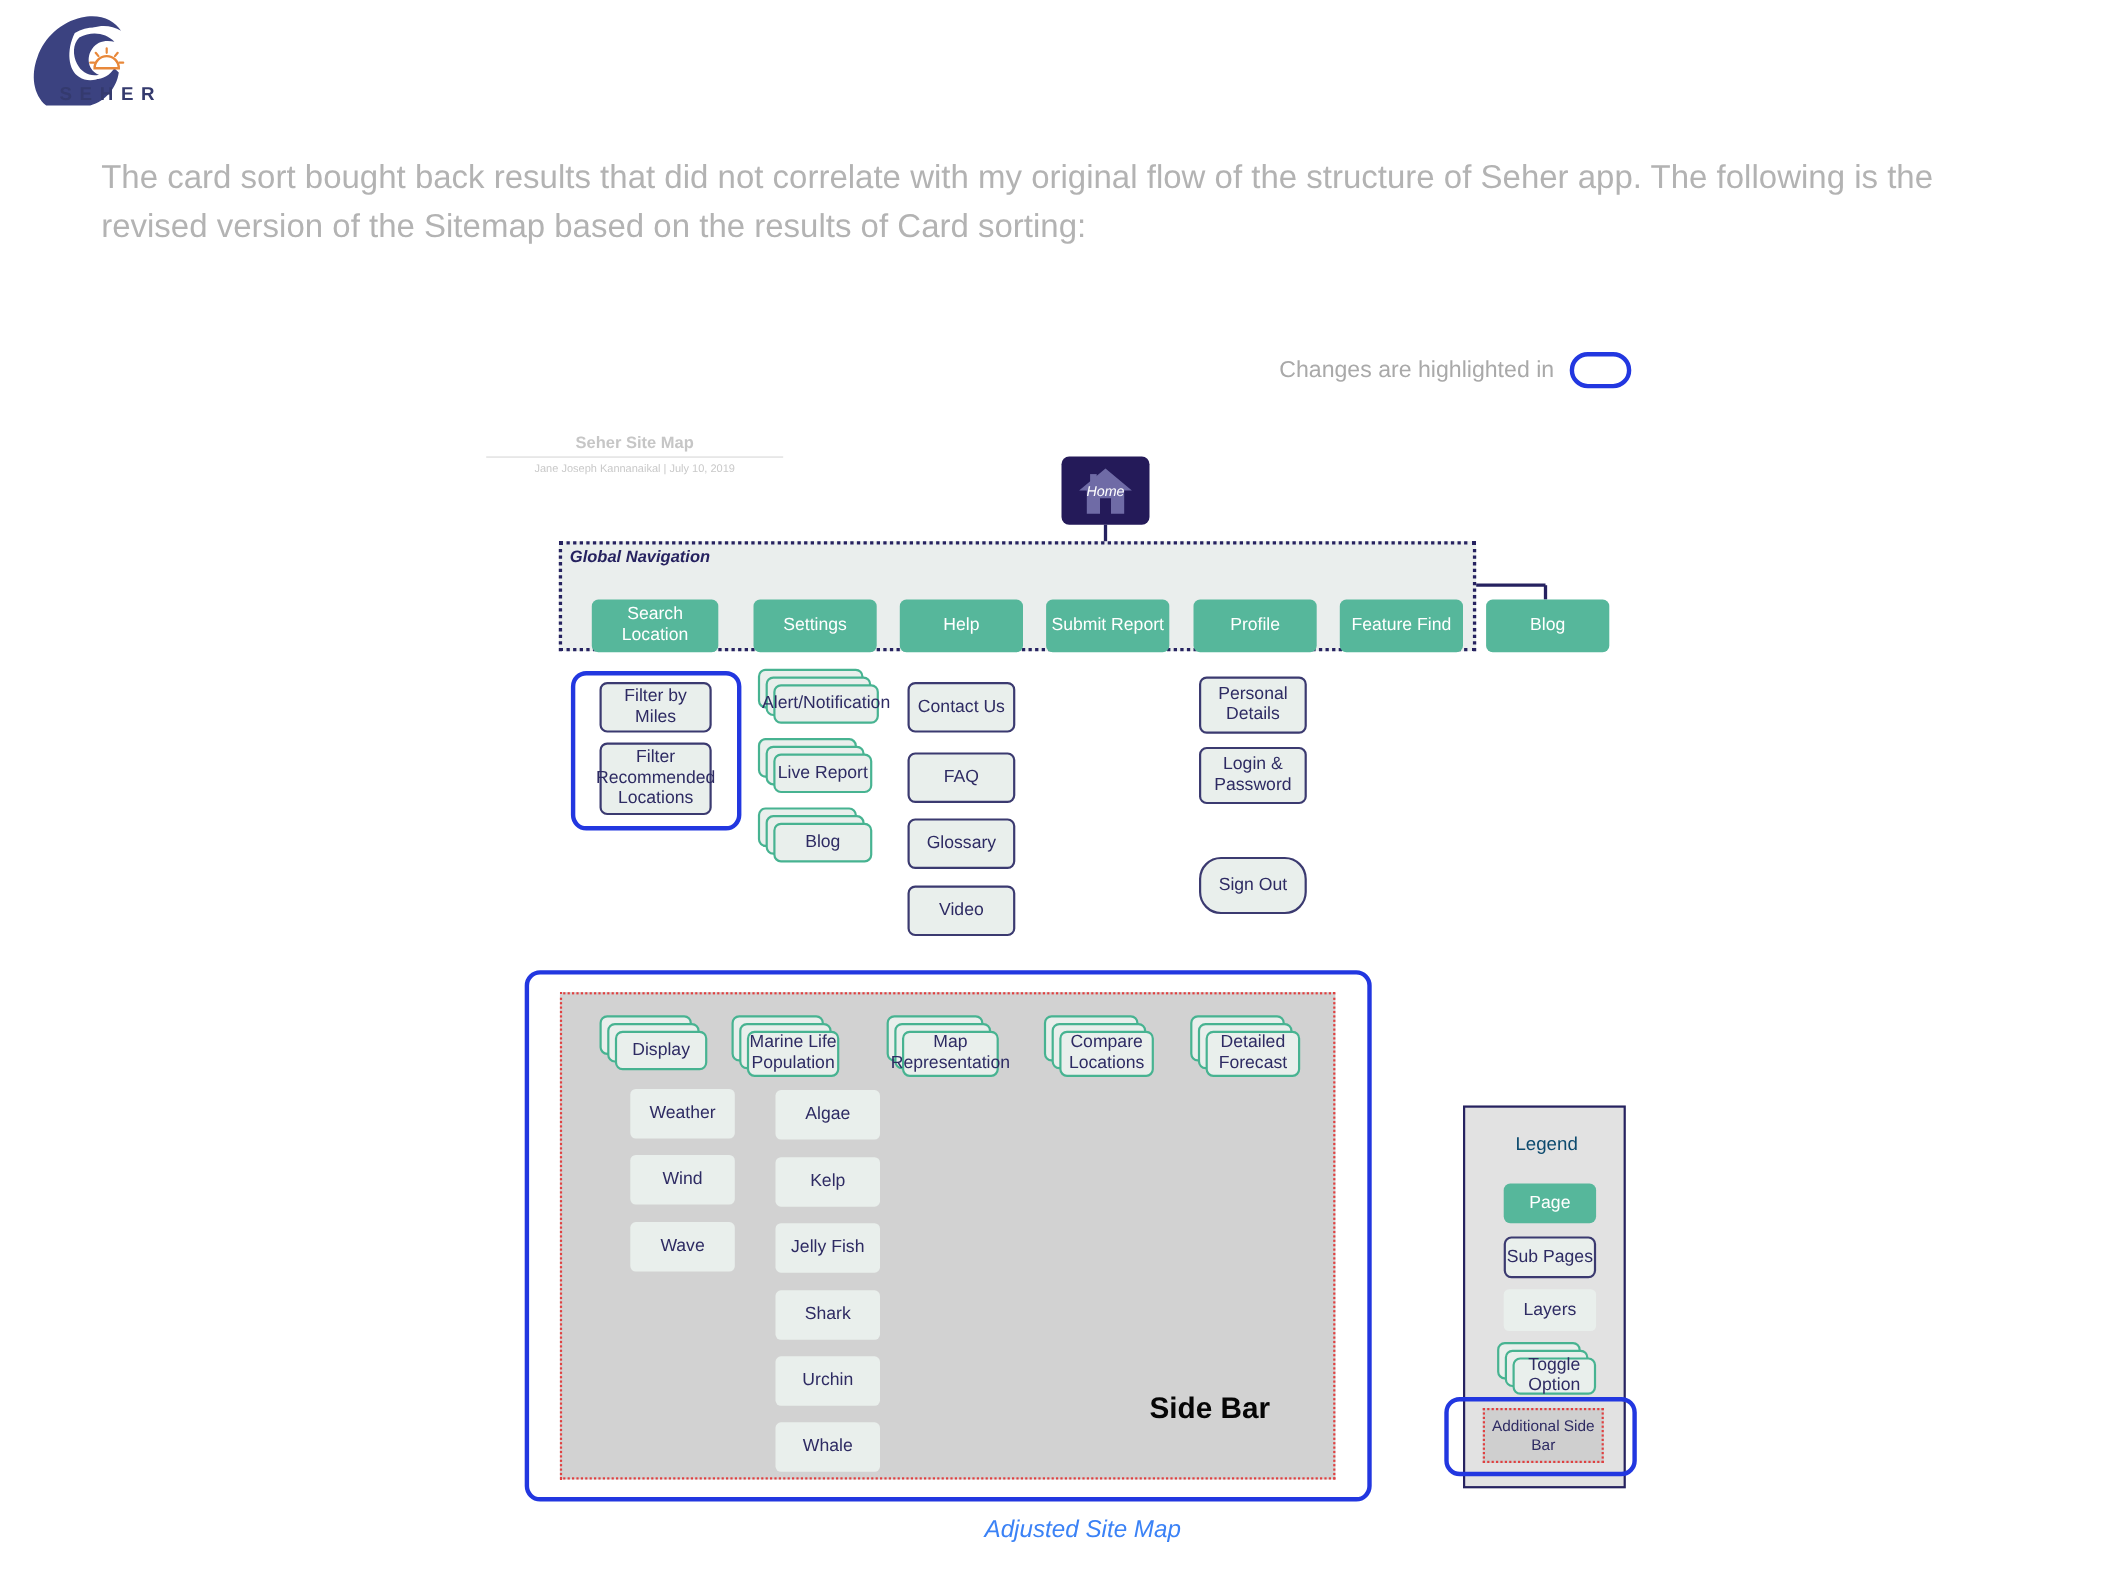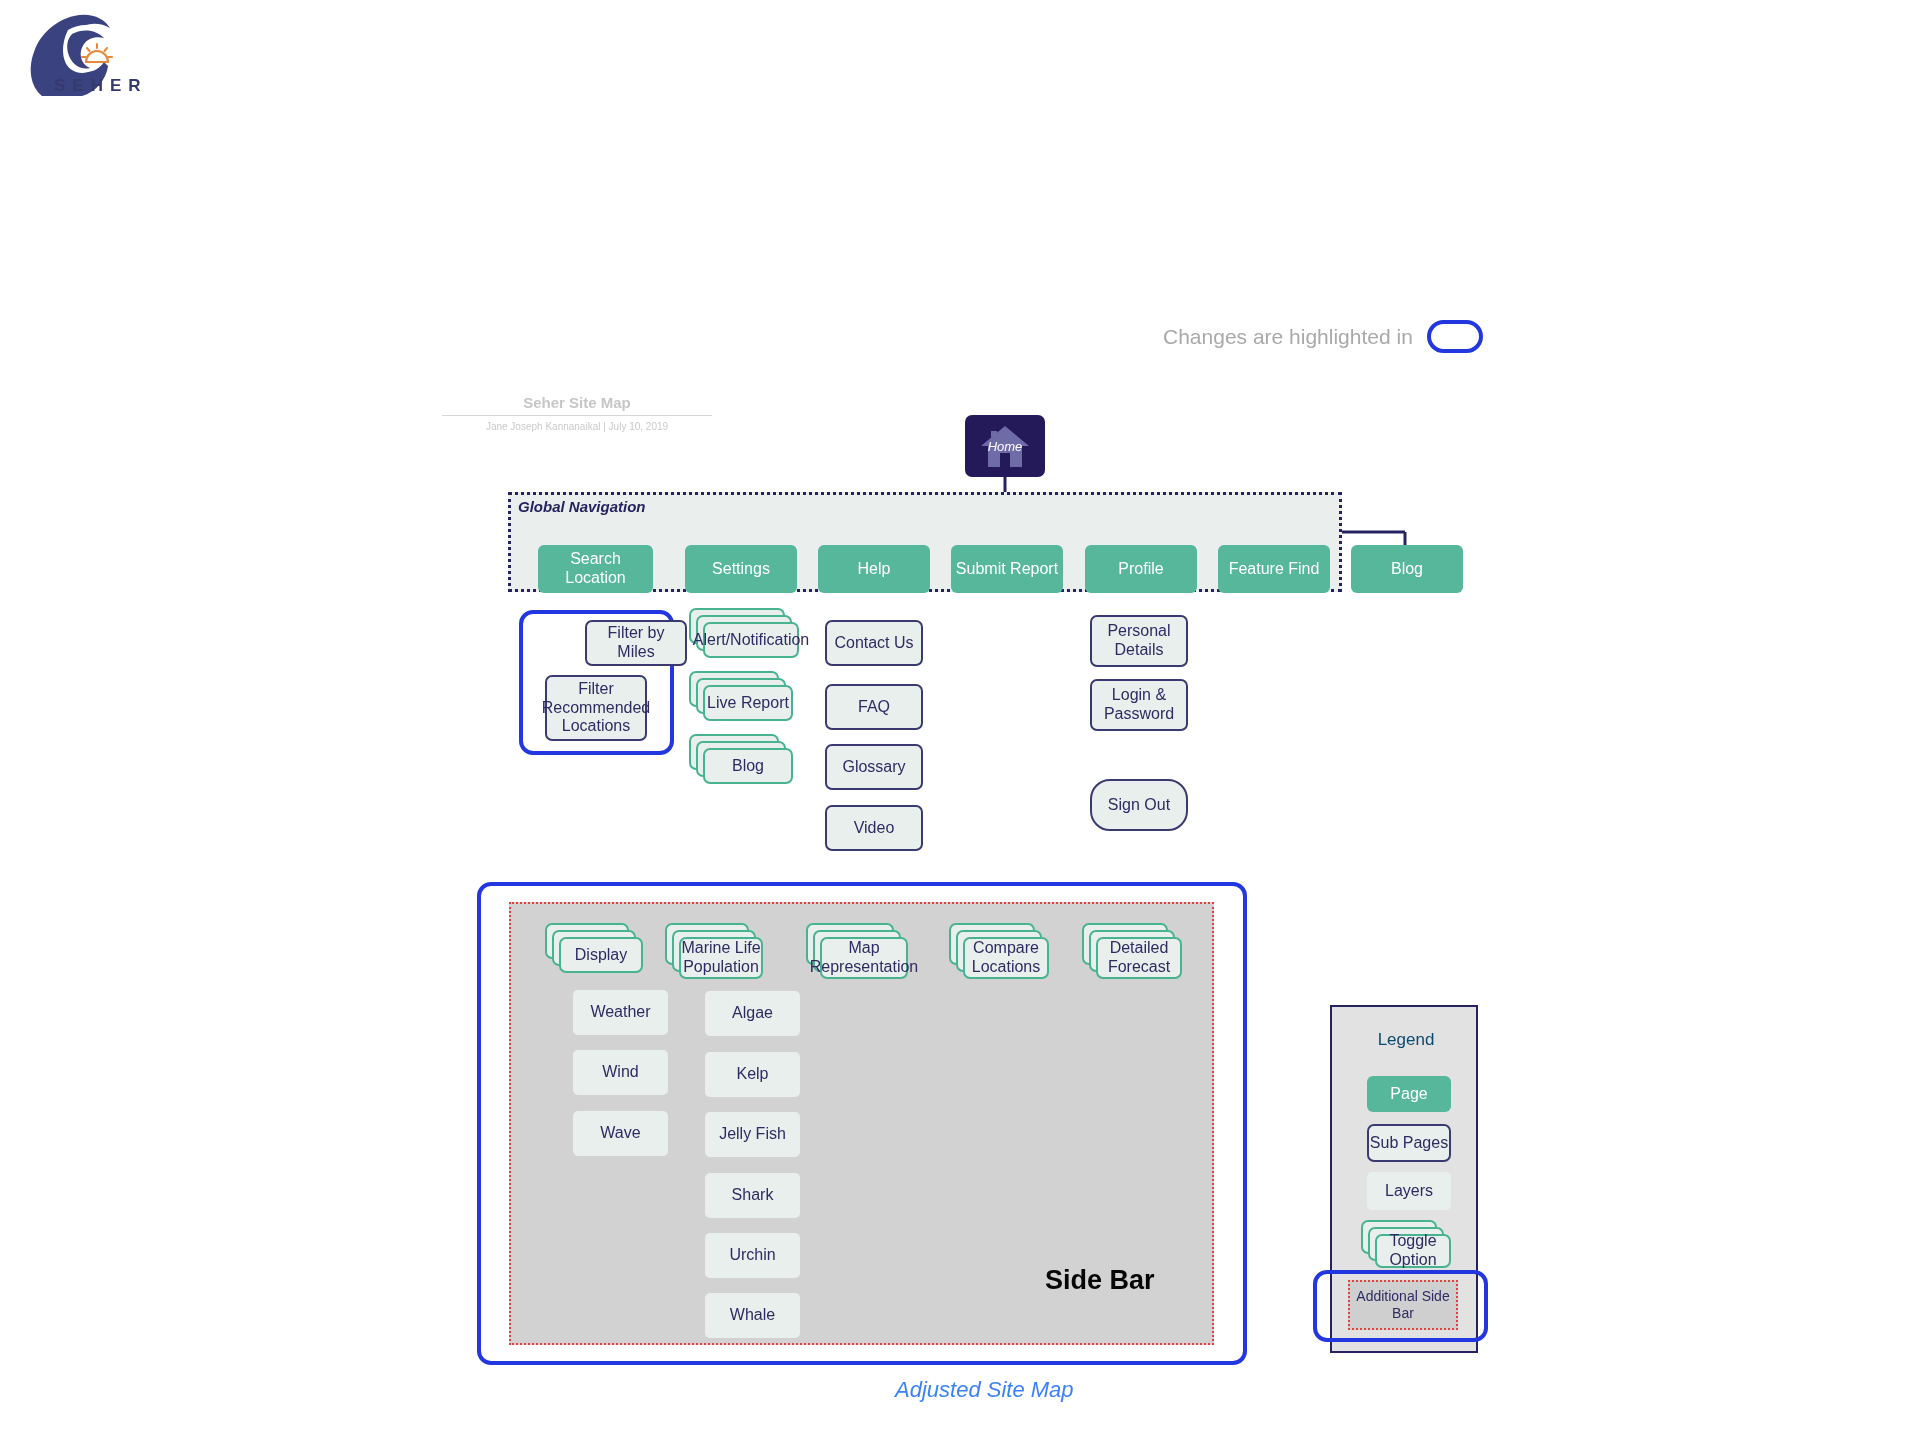--- a/index.html
+++ b/index.html
@@ -245,20 +245,21 @@
             <line x1="54" y1="49" x2="57.5" y2="49"></line>
             <line x1="84" y1="49" x2="80.5" y2="49"></line>
           </g>
         </g>
       </svg>
       <div id="logo-wordmark">SEHER</div>
     </div>
 
   </div>
 
+  <div id="intro">The card sort bought back results that did not correlate with my original flow of the structure of Seher app. The following is the revised version of the Sitemap based on the results of Card sorting:</div>
 
   <div id="changes-note">
     <span class="txt">Changes are highlighted in</span>
     <span id="changes-swatch"></span>
   </div>
 
   <div id="diagram">
 
     <svg id="wires">
       <g stroke="#262260" stroke-width="3" fill="none">
@@ -330,21 +331,21 @@
       <span>Profile</span>
     </div>
     <div class="node n-page" style="left:1218px; top:545px; width:112px; height:48px;">
       <span>Feature Find</span>
     </div>
     <div class="node n-page" style="left:1351px; top:545px; width:112px; height:48px;">
       <span>Blog</span>
     </div>
 
     <div class="hl-blue" style="left:519px; top:610px; width:155px; height:145px;"></div>
-    <div class="node n-sub" style="left:545px; top:620px; width:102px; height:46px;margin-left:40px;">
+    <div class="node n-sub" style="left:545px; top:620px; width:102px; height:46px;">
       <span>Filter by Miles</span>
     </div>
     <div class="node n-sub" style="left:545px; top:675px; width:102px; height:66px;">
       <span>Filter Recommended Locations</span>
     </div>
 
     <div class="node n-toggle" style="left:689px; top:608px; width:110px; height:50px;">
       <span class="tg-back"></span>
       <span class="tg-mid"></span>
       <span class="tg-front">Alert/Notification</span>

